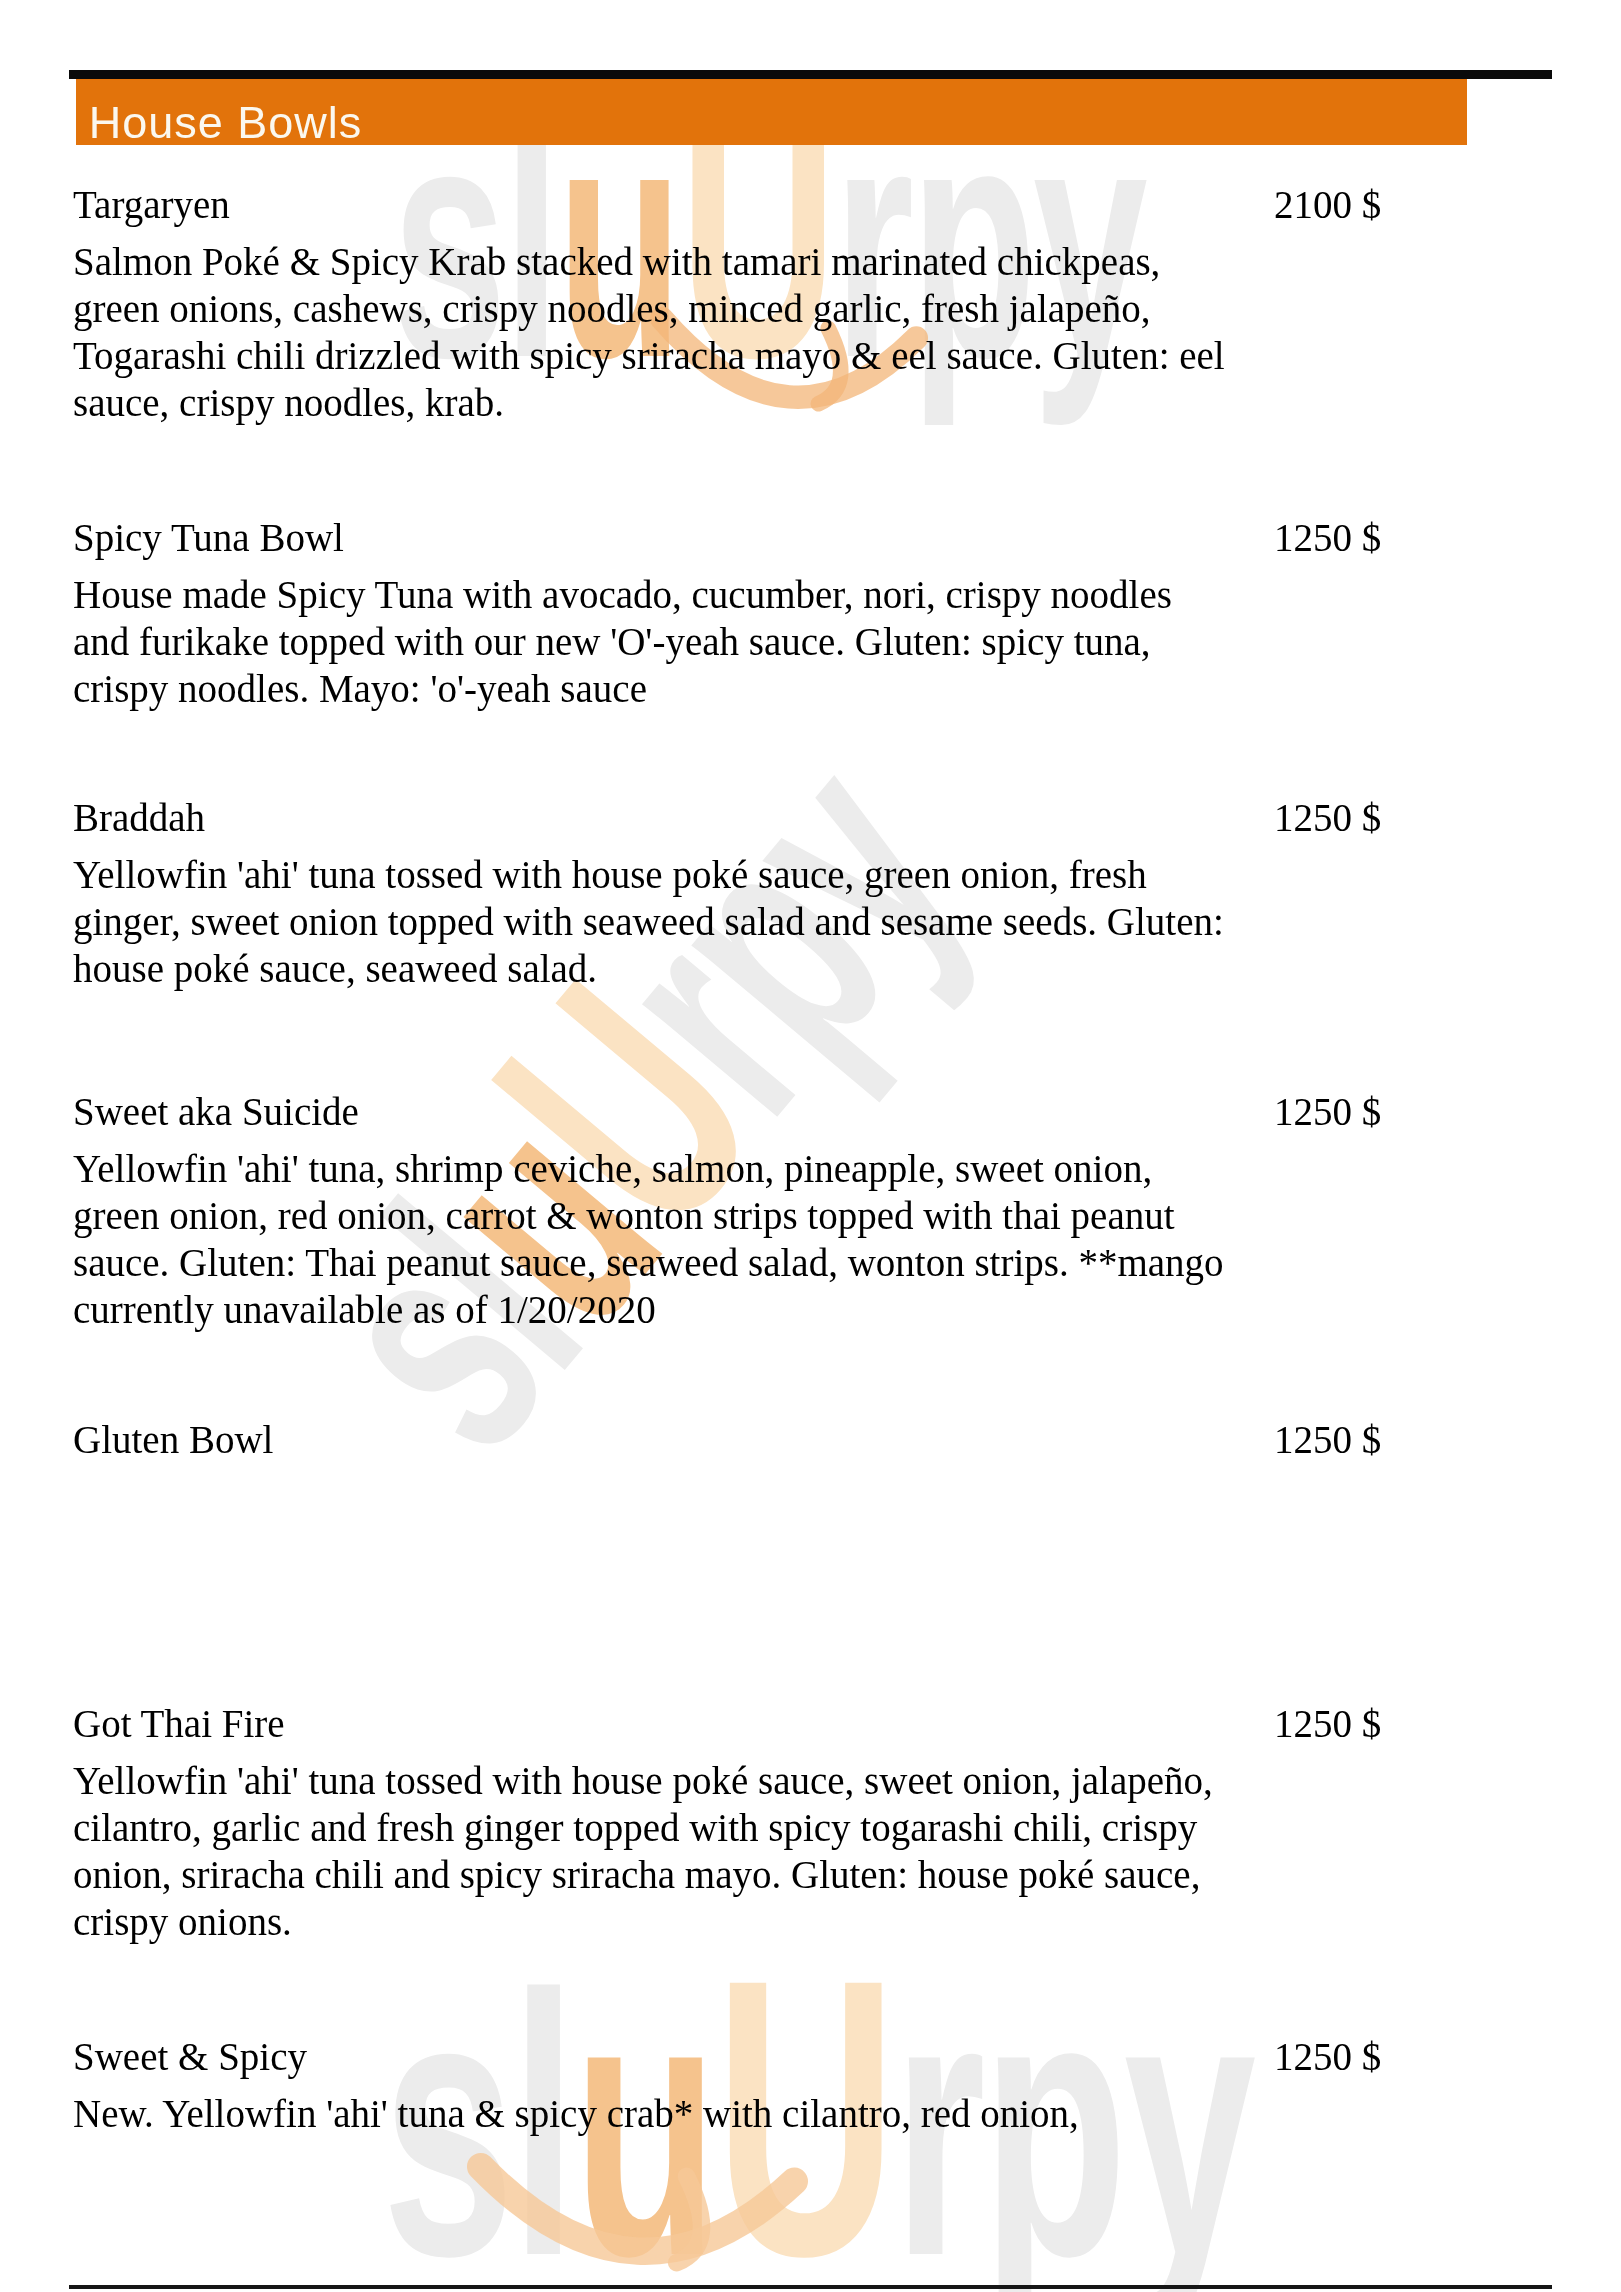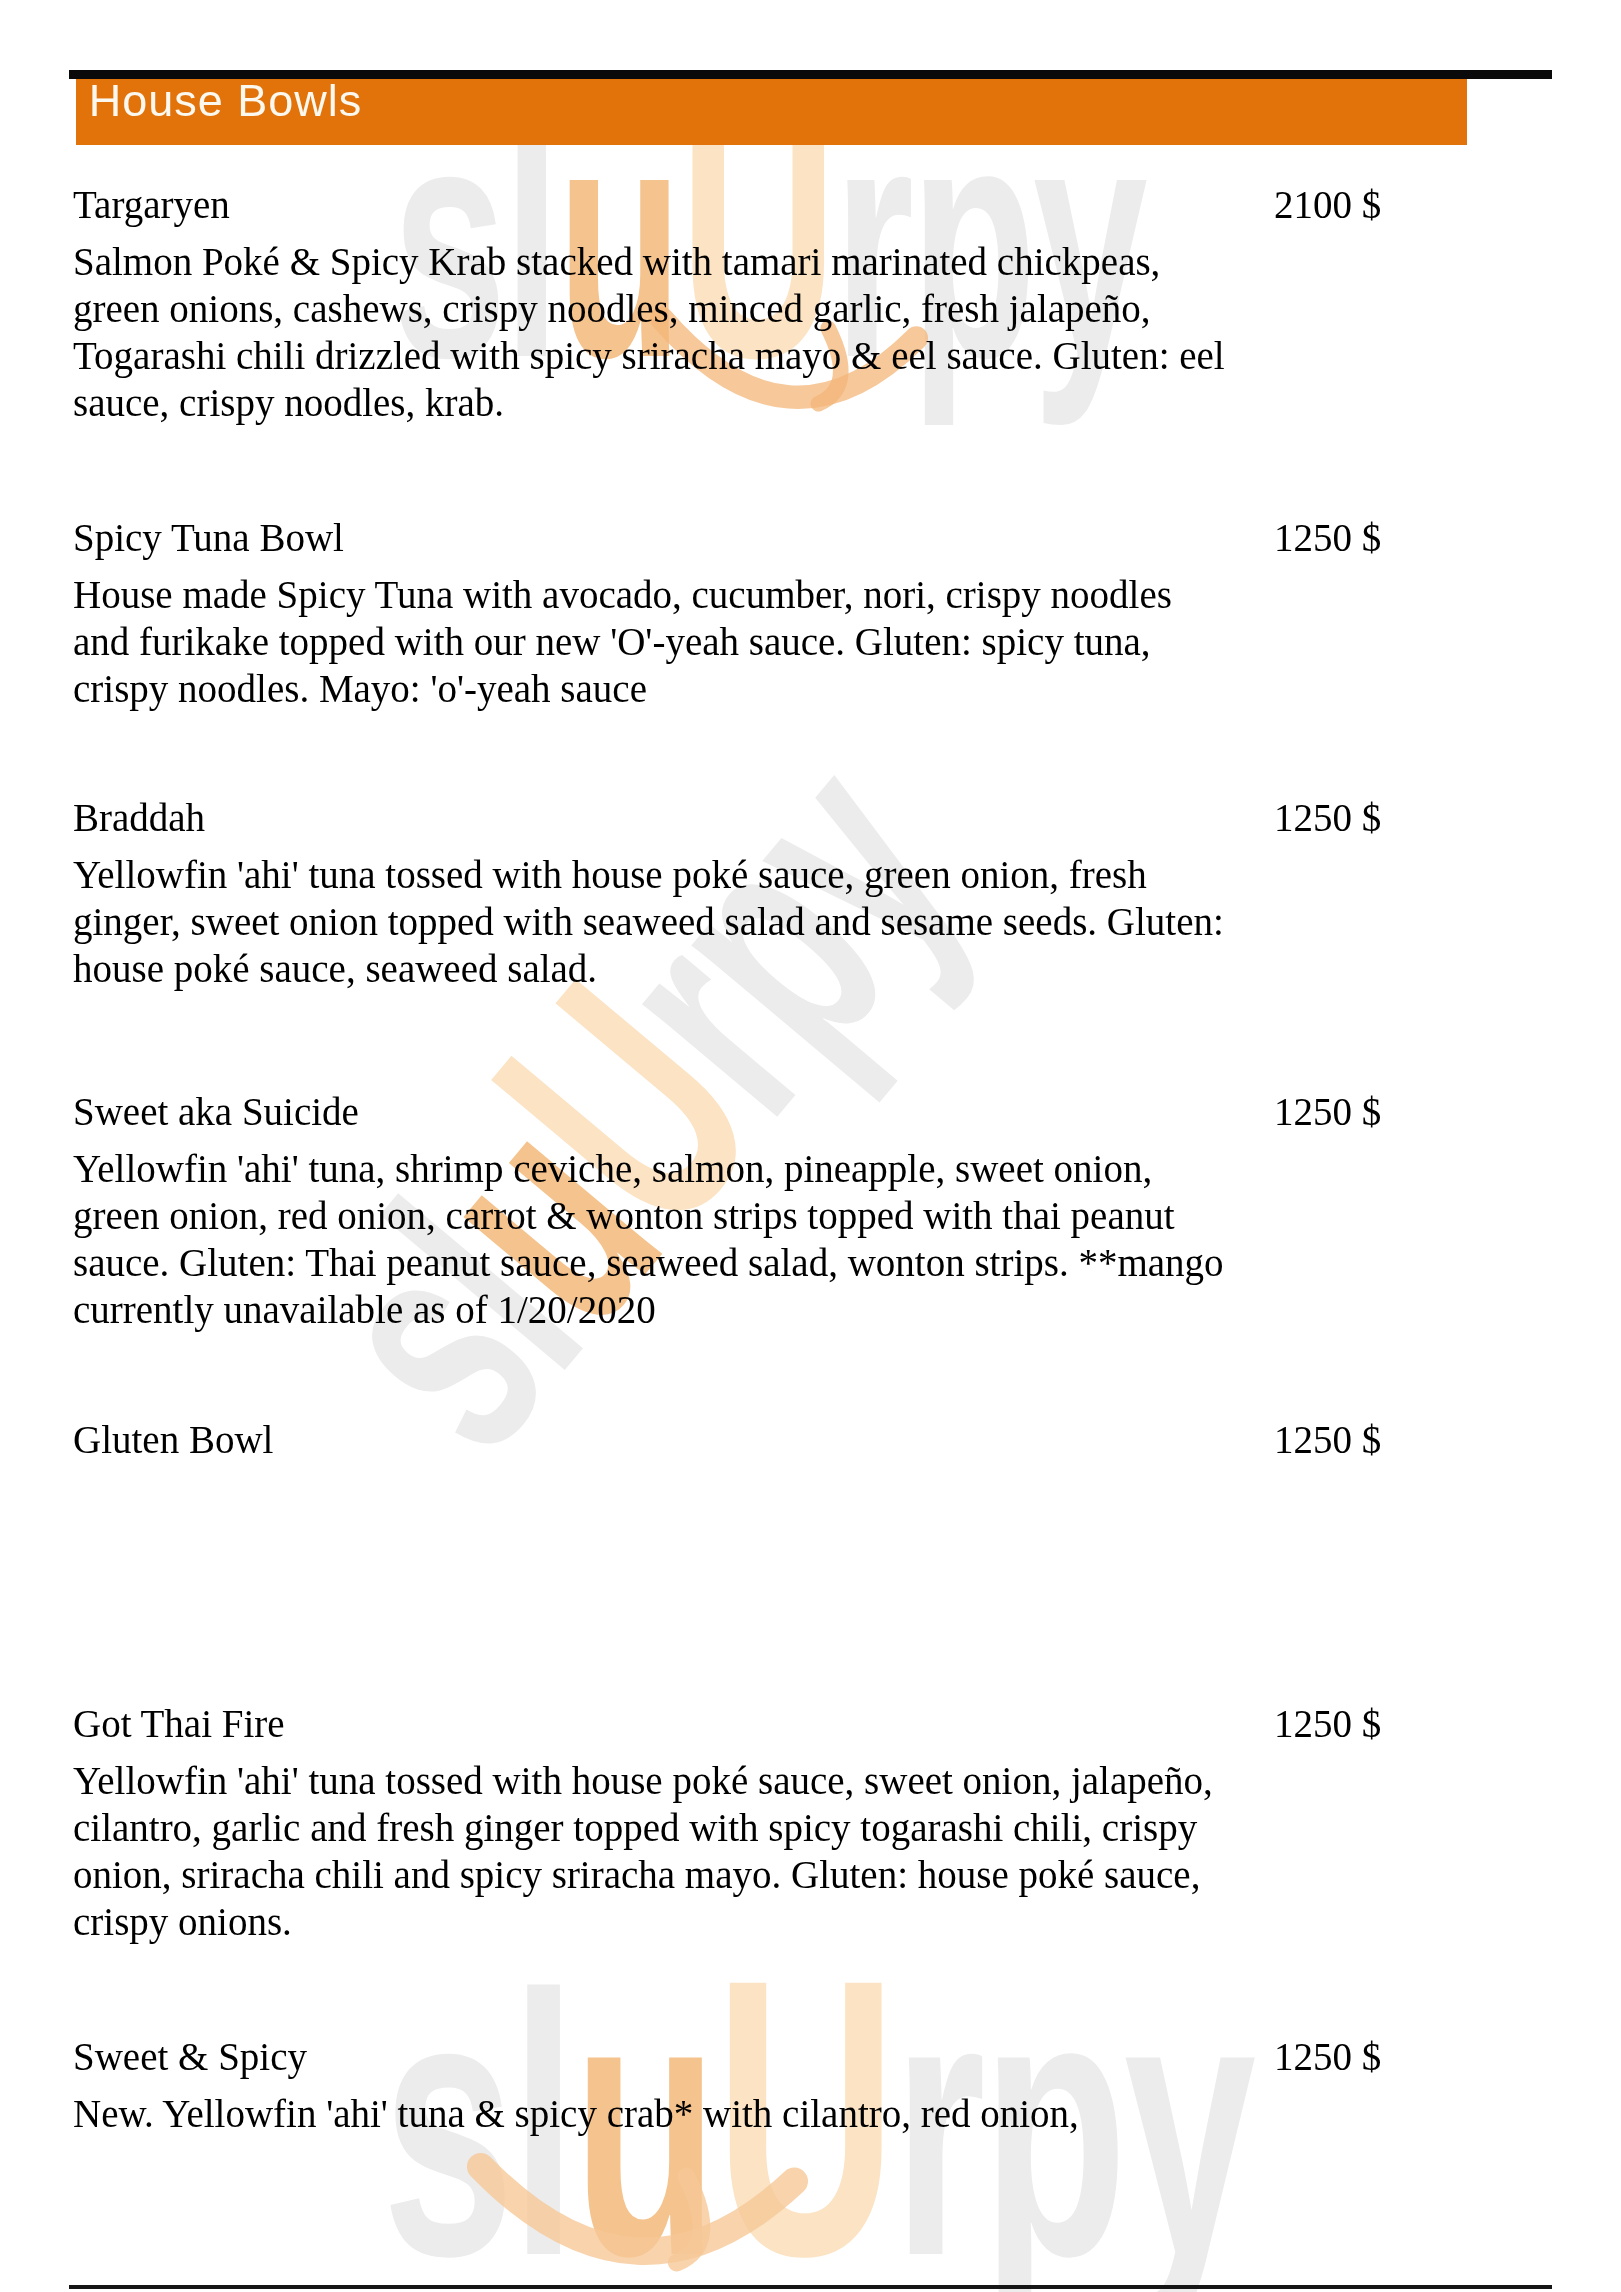--- a/index.html
+++ b/index.html
@@ -11,21 +11,21 @@
     font-family:"Liberation Serif", serif;
     color:#000;
   }
   
   .top-rule{position:absolute;left:69px;top:70px;width:1483px;height:8.8px;background:#0a0a0a;z-index:3;}
   .bottom-rule{position:absolute;left:69px;top:2285px;width:1483px;height:3.9px;background:#161616;z-index:3;}
   
   .section-header{
     position:absolute;left:76px;top:78px;width:1391px;height:67px;
     background:#e2730b;z-index:2;
-    display:flex;align-items:flex-start;
+    display:flex;align-items:flex-end;
     padding-left:12.7px;box-sizing:border-box;
   }
   .section-header .title{
     font-family:"Liberation Sans", sans-serif;
     font-size:45px;line-height:1;color:#fbf8ef;letter-spacing:1px;
   }
   
   .wm{
     position:absolute;z-index:0;
     font-family:"Liberation Sans", sans-serif;

